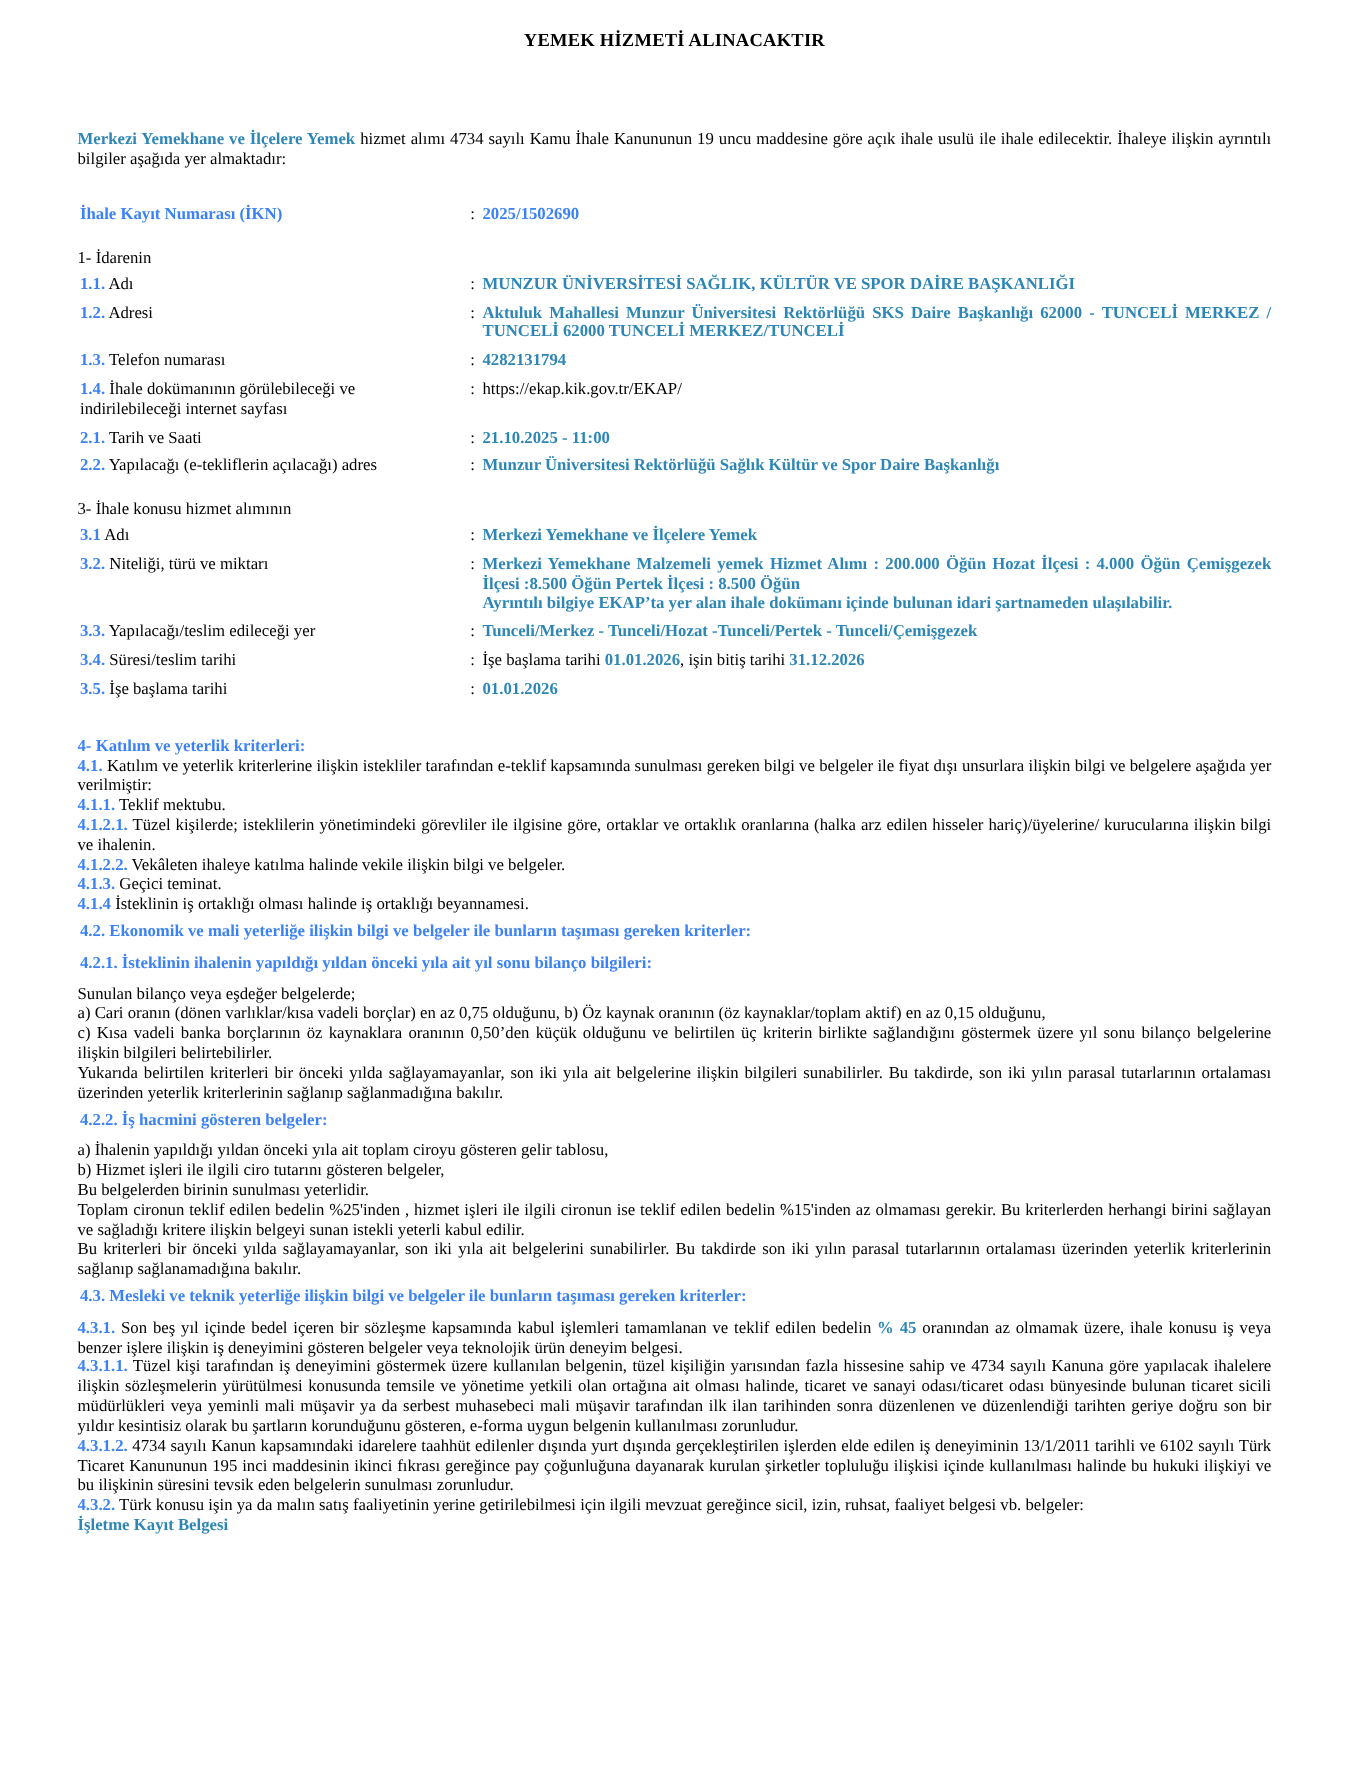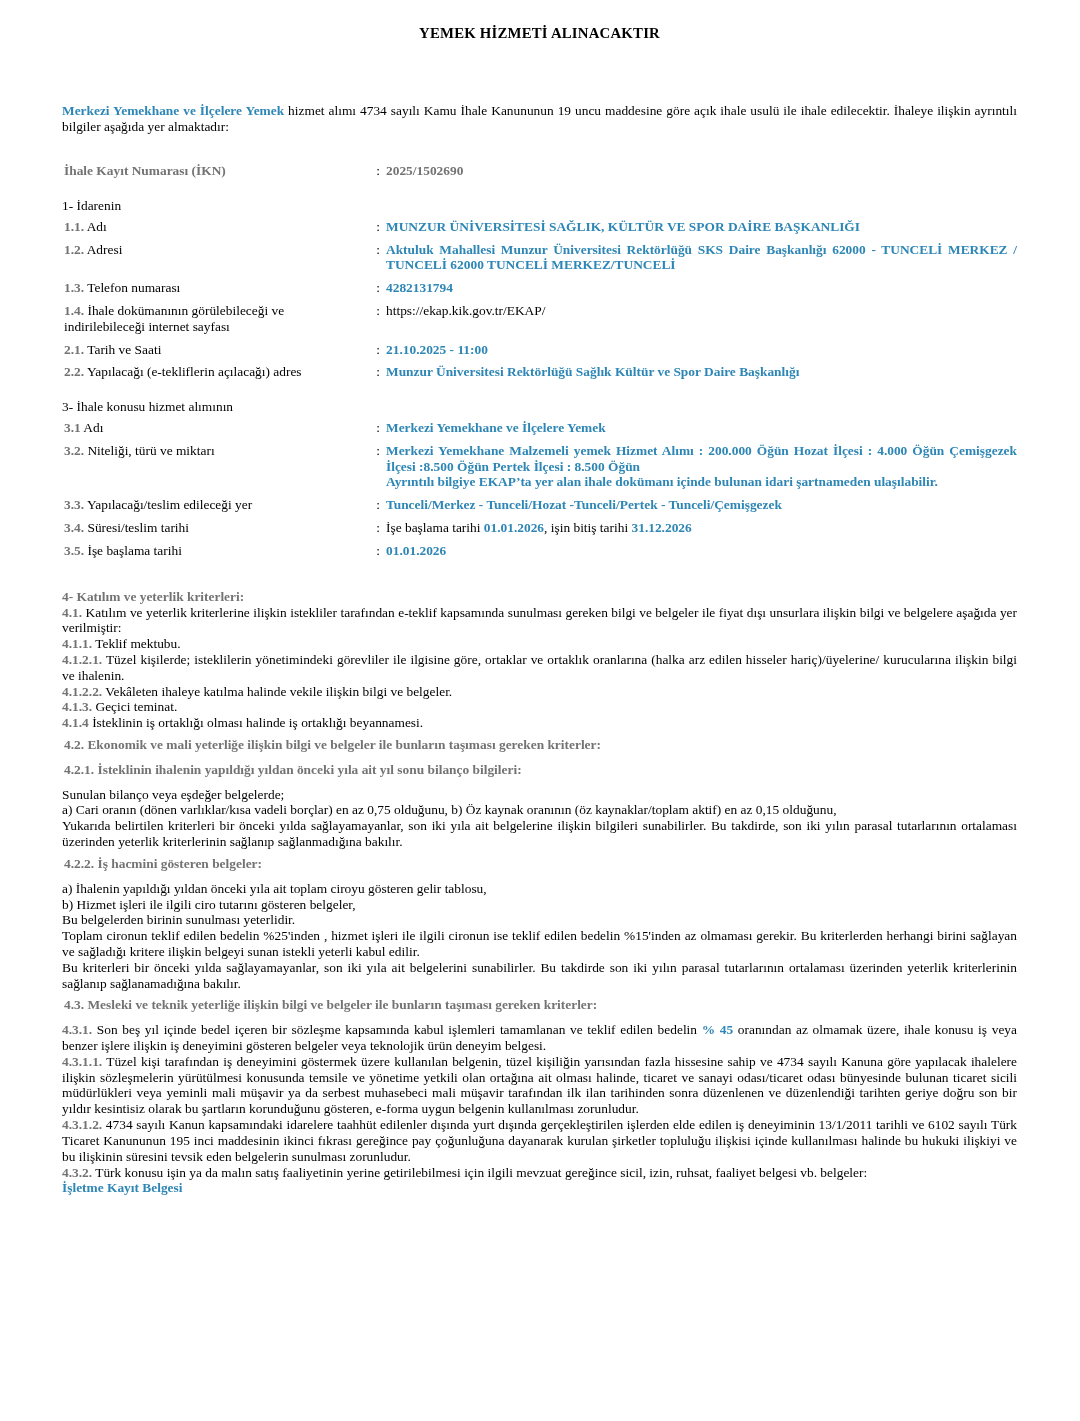--- a/index.html
+++ b/index.html
@@ -21,21 +21,21 @@
   .kv-table { margin-top: 25px; }
   .kv-row { display: flex; align-items: flex-start; padding: 3px 0 4px 2px; }
   .kv-label { flex: 0 0 300px; padding-right: 6px; }
   .kv-colon { flex: 0 0 16px; text-align: center; }
   .kv-value { flex: 1 1 auto; text-align: justify; }
   .kv-group { margin-top: 12px; padding: 3px 0 2px 0; }
   .criteria { margin-top: 26px; }
   .para { margin: 0; text-align: justify; }
   .para.heading { margin: 6px 0 9px 2px; }
   .run.plain { font-weight: normal; color: #000; }
-  .run.bold { font-weight: bold; color: #737373; }
+  .run.bold { font-weight: bold; color: #3b82f6; }
   .run.accent-bold { font-weight: bold; color: var(--accent, #2D86B5); }
 </style>
 </head>
 <body>
 
 <div class="doc">
   <div class="title">YEMEK HİZMETİ ALINACAKTIR</div>
   <p class="intro"><span class="run accent-bold">Merkezi Yemekhane ve İlçelere Yemek</span><span class="run plain"> hizmet alımı 4734 sayılı Kamu İhale Kanununun 19 uncu maddesine göre açık ihale usulü ile ihale edilecektir. İhaleye ilişkin ayrıntılı bilgiler aşağıda yer almaktadır:</span></p>
   <div class="kv-table">
       <div class="kv-row">
@@ -109,20 +109,21 @@
       <p class="para line"><span class="run bold">4.1.</span><span class="run plain"> Katılım ve yeterlik kriterlerine ilişkin istekliler tarafından e-teklif kapsamında sunulması gereken bilgi ve belgeler ile fiyat dışı unsurlara ilişkin bilgi ve belgelere aşağıda yer verilmiştir:</span></p>
       <p class="para line"><span class="run bold">4.1.1.</span><span class="run plain"> Teklif mektubu.</span></p>
       <p class="para line"><span class="run bold">4.1.2.1.</span><span class="run plain"> Tüzel kişilerde; isteklilerin yönetimindeki görevliler ile ilgisine göre, ortaklar ve ortaklık oranlarına (halka arz edilen hisseler hariç)/üyelerine/ kurucularına ilişkin bilgi ve ihalenin.</span></p>
       <p class="para line"><span class="run bold">4.1.2.2.</span><span class="run plain"> Vekâleten ihaleye katılma halinde vekile ilişkin bilgi ve belgeler.</span></p>
       <p class="para line"><span class="run bold">4.1.3.</span><span class="run plain"> Geçici teminat.</span></p>
       <p class="para line"><span class="run bold">4.1.4</span><span class="run plain"> İsteklinin iş ortaklığı olması halinde iş ortaklığı beyannamesi.</span></p>
       <p class="para heading"><span class="run bold">4.2. Ekonomik ve mali yeterliğe ilişkin bilgi ve belgeler ile bunların taşıması gereken kriterler:</span></p>
       <p class="para heading"><span class="run bold">4.2.1. İsteklinin ihalenin yapıldığı yıldan önceki yıla ait yıl sonu bilanço bilgileri:</span></p>
       <p class="para line"><span class="run plain">Sunulan bilanço veya eşdeğer belgelerde;</span></p>
       <p class="para line"><span class="run plain">a) Cari oranın (dönen varlıklar/kısa vadeli borçlar) en az 0,75 olduğunu, b) Öz kaynak oranının (öz kaynaklar/toplam aktif) en az 0,15 olduğunu,</span></p>
+      <p class="para line"><span class="run plain">c) Kısa vadeli banka borçlarının öz kaynaklara oranının 0,50’den küçük olduğunu ve belirtilen üç kriterin birlikte sağlandığını göstermek üzere yıl sonu bilanço belgelerine ilişkin bilgileri belirtebilirler.</span></p>
       <p class="para line"><span class="run plain">Yukarıda belirtilen kriterleri bir önceki yılda sağlayamayanlar, son iki yıla ait belgelerine ilişkin bilgileri sunabilirler. Bu takdirde, son iki yılın parasal tutarlarının ortalaması üzerinden yeterlik kriterlerinin sağlanıp sağlanmadığına bakılır.</span></p>
       <p class="para heading"><span class="run bold">4.2.2. İş hacmini gösteren belgeler:</span></p>
       <p class="para line"><span class="run plain">a) İhalenin yapıldığı yıldan önceki yıla ait toplam ciroyu gösteren gelir tablosu,</span></p>
       <p class="para line"><span class="run plain">b) Hizmet işleri ile ilgili ciro tutarını gösteren belgeler,</span></p>
       <p class="para line"><span class="run plain">Bu belgelerden birinin sunulması yeterlidir.</span></p>
       <p class="para line"><span class="run plain">Toplam cironun teklif edilen bedelin %25'inden , hizmet işleri ile ilgili cironun ise teklif edilen bedelin %15'inden az olmaması gerekir. Bu kriterlerden herhangi birini sağlayan ve sağladığı kritere ilişkin belgeyi sunan istekli yeterli kabul edilir.</span></p>
       <p class="para line"><span class="run plain">Bu kriterleri bir önceki yılda sağlayamayanlar, son iki yıla ait belgelerini sunabilirler. Bu takdirde son iki yılın parasal tutarlarının ortalaması üzerinden yeterlik kriterlerinin sağlanıp sağlanamadığına bakılır.</span></p>
       <p class="para heading"><span class="run bold">4.3. Mesleki ve teknik yeterliğe ilişkin bilgi ve belgeler ile bunların taşıması gereken kriterler:</span></p>
       <p class="para line"><span class="run bold">4.3.1.</span><span class="run plain"> Son beş yıl içinde bedel içeren bir sözleşme kapsamında kabul işlemleri tamamlanan ve teklif edilen bedelin </span><span class="run accent-bold">% 45</span><span class="run plain"> oranından az olmamak üzere, ihale konusu iş veya benzer işlere ilişkin iş deneyimini gösteren belgeler veya teknolojik ürün deneyim belgesi.</span></p>
       <p class="para line"><span class="run bold">4.3.1.1.</span><span class="run plain"> Tüzel kişi tarafından iş deneyimini göstermek üzere kullanılan belgenin, tüzel kişiliğin yarısından fazla hissesine sahip ve 4734 sayılı Kanuna göre yapılacak ihalelere ilişkin sözleşmelerin yürütülmesi konusunda temsile ve yönetime yetkili olan ortağına ait olması halinde, ticaret ve sanayi odası/ticaret odası bünyesinde bulunan ticaret sicili müdürlükleri veya yeminli mali müşavir ya da serbest muhasebeci mali müşavir tarafından ilk ilan tarihinden sonra düzenlenen ve düzenlendiği tarihten geriye doğru son bir yıldır kesintisiz olarak bu şartların korunduğunu gösteren, e-forma uygun belgenin kullanılması zorunludur.</span></p>

